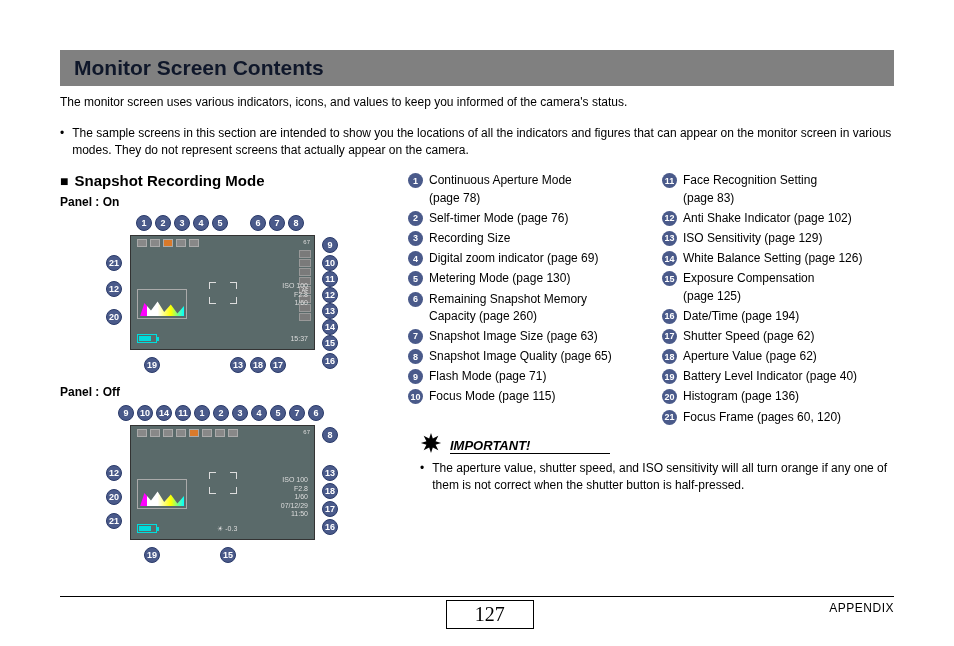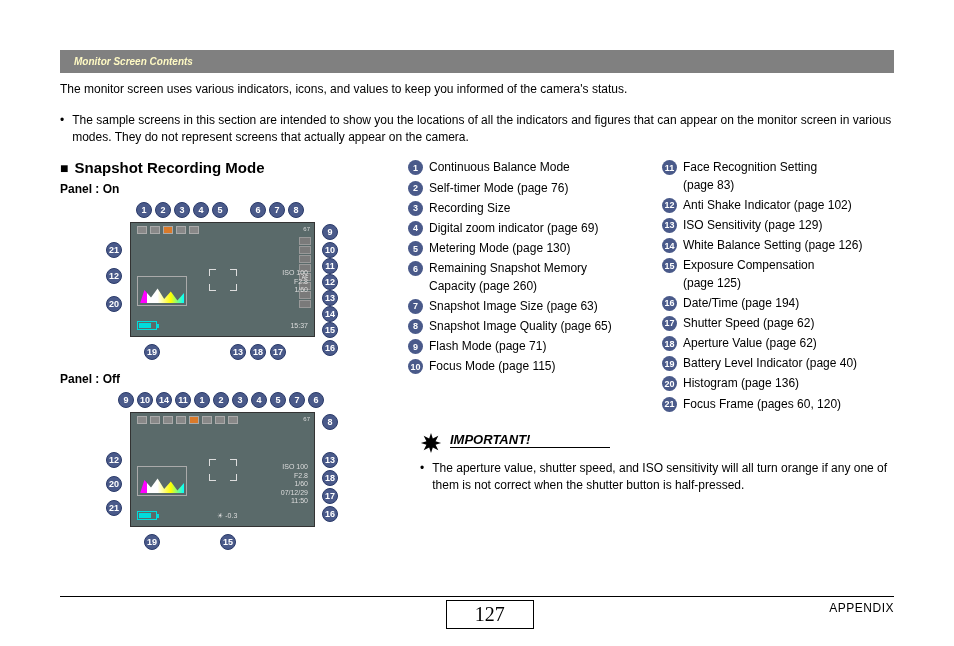--- a/index.html
+++ b/index.html
@@ -8,26 +8,25 @@
     width: 954px;
     height: 646px;
     background: #fff;
     padding: 50px 60px 20px 60px;
     font-size: 12px;
     color: #000;
     position: relative;
   }
   .header-bar {
     background: #808080;
-    color: #fef9c3;
+    color: #0f172a;
     padding: 6px 14px;
-    font-size: 10px;
+    font-size: 21px;
     font-weight: bold;
     margin-bottom: 8px;
-    font-style: italic;
   }
   .intro { margin-bottom: 14px; line-height: 1.4; }
   .bullet-row { display: flex; margin-bottom: 14px; line-height: 1.4; }
   .bullet-row .dot { margin-right: 8px; }
   .main { display: flex; gap: 18px; }
   .left-col { width: 330px; flex-shrink: 0; }
   .right-cols { flex: 1; display: flex; gap: 22px; }
   .list-col { flex: 1; }
   .section-title { font-size: 15px; font-weight: bold; margin-bottom: 6px; display: flex; align-items: center; gap: 6px; }
   .section-title .square { font-size: 14px; }
@@ -130,21 +129,21 @@
     font-size: 9px;
     font-weight: bold;
     display: flex;
     align-items: center;
     justify-content: center;
     margin-top: 1px;
   }
   .legend-sub { margin-left: 21px; margin-top:-3px; margin-bottom:4px; line-height:1.35;}
   .important-row {
     display: flex;
-    align-items: flex-start;
+    align-items: flex-end;
     gap: 8px;
     margin-top: 14px;
     margin-bottom: 6px;
   }
   .burst {
     width: 22px; height: 22px;
     display:inline-block;
   }
   .burst svg { width:100%; height:100%; }
   .important-label { font-weight: bold; font-style: italic; font-size: 13px; border-bottom: 1px solid #000; padding-right: 80px; }
@@ -314,22 +313,23 @@
 
       <div class="callout" style="left:84px;top:142px">19</div>
       <div class="callout" style="left:160px;top:142px">15</div>
     </div>
   </div>
 
   <div class="right-cols">
     <div class="list-col" id="legend-left">
         <div class="legend-item">
           <span class="num-circle">1</span>
-          <span>Continuous Balance Mode</span>
-        </div>
+          <span>Continuous Aperture Mode</span>
+        </div>
+        <div class="legend-sub">(page 78)</div>
         <div class="legend-item">
           <span class="num-circle">2</span>
           <span>Self-timer Mode (page 76)</span>
         </div>
         <div class="legend-item">
           <span class="num-circle">3</span>
           <span>Recording Size</span>
         </div>
         <div class="legend-item">
           <span class="num-circle">4</span>

